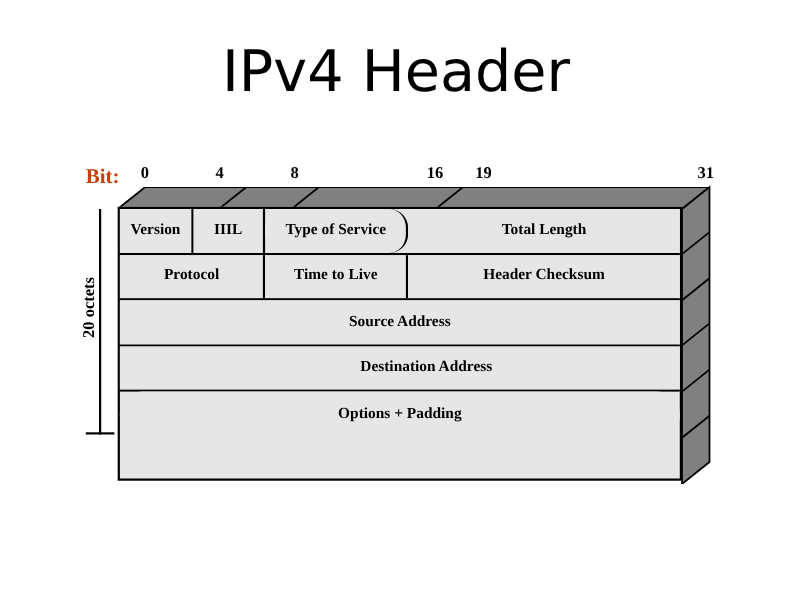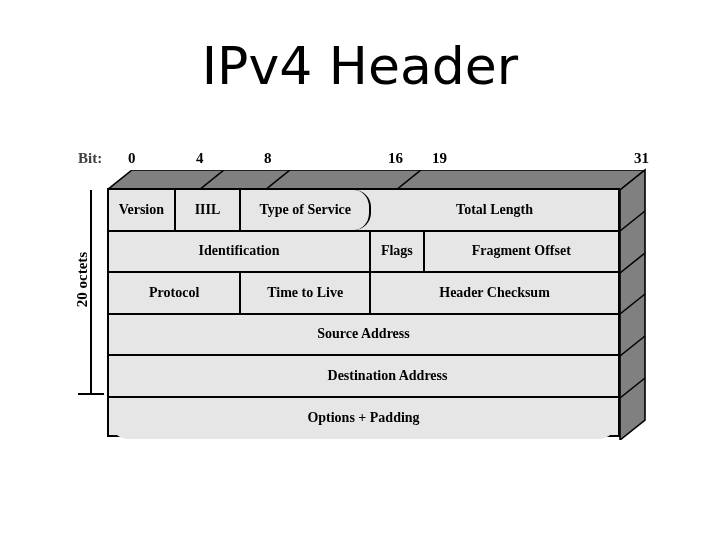--- a/index.html
+++ b/index.html
@@ -45,23 +45,23 @@
     position: absolute;
     left: 0;
     top: 150px;
     width: 720px;
     height: 22px;
   }
   #bit-ruler-label {
     position: absolute;
     left: 78px;
     top: 0px;
-    font-size: 15px;
-    font-weight: bold;
-    color: #404040;
+    font-size: 19px;
+    font-weight: bold;
+    color: #c2410c;
     white-space: nowrap;
   }
   .bit-tick {
     position: absolute;
     top: 0px;
     font-size: 15px;
     font-weight: bold;
     color: #000000;
     white-space: nowrap;
   }
@@ -205,25 +205,20 @@
     </svg>
 
     <div id="front-face">
         <div class="hdr-row">
           <div class="hdr-cell" style="flex: 0 0 13.1%;">Version</div>
           <div class="hdr-cell" style="flex: 0 0 12.9%;">IIIL</div>
           <div class="hdr-cell" style="flex: 0 0 25.5%; border-radius: 17px;">Type of Service</div>
           <div class="hdr-cell" style="flex: 0 0 48.5%;">Total Length</div>
         </div>
         <div class="hdr-row">
-          <div class="hdr-cell" style="flex: 0 0 51.5%;">Identification</div>
-          <div class="hdr-cell" style="flex: 0 0 10.5%;">Flags</div>
-          <div class="hdr-cell" style="flex: 0 0 38%;">Fragment Offset</div>
-        </div>
-        <div class="hdr-row">
           <div class="hdr-cell" style="flex: 0 0 26%;">Protocol</div>
           <div class="hdr-cell" style="flex: 0 0 25.5%;">Time to Live</div>
           <div class="hdr-cell" style="flex: 0 0 48.5%;">Header Checksum</div>
         </div>
         <div class="hdr-row">
           <div class="hdr-cell" style="flex: 0 0 100%;">Source Address</div>
         </div>
         <div class="hdr-row">
           <div class="hdr-cell" style="flex: 0 0 100%; padding-left: 48px;">Destination Address</div>
         </div>

